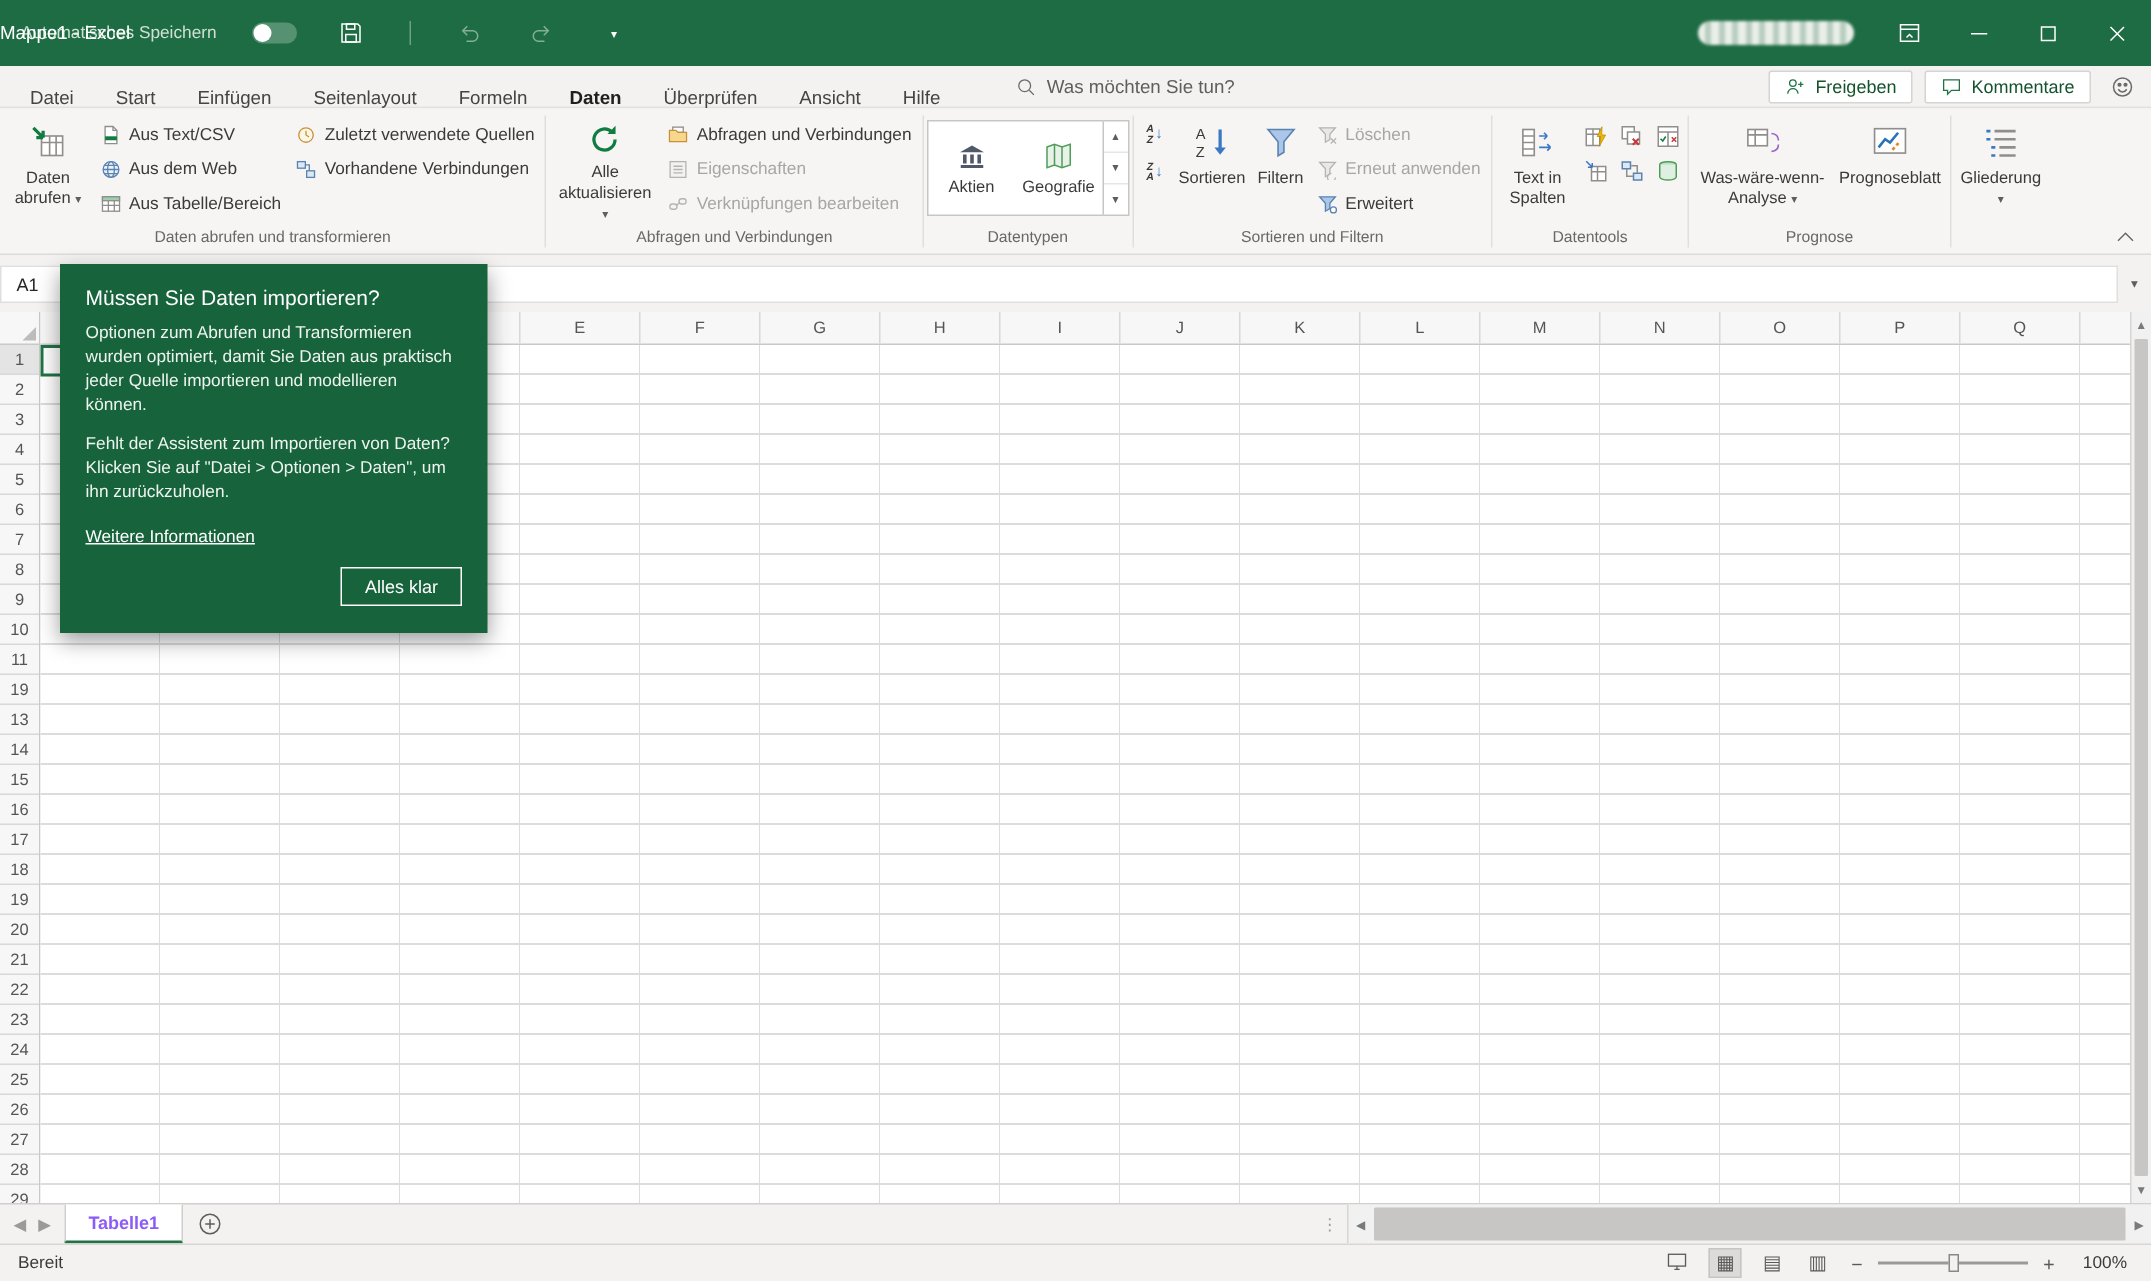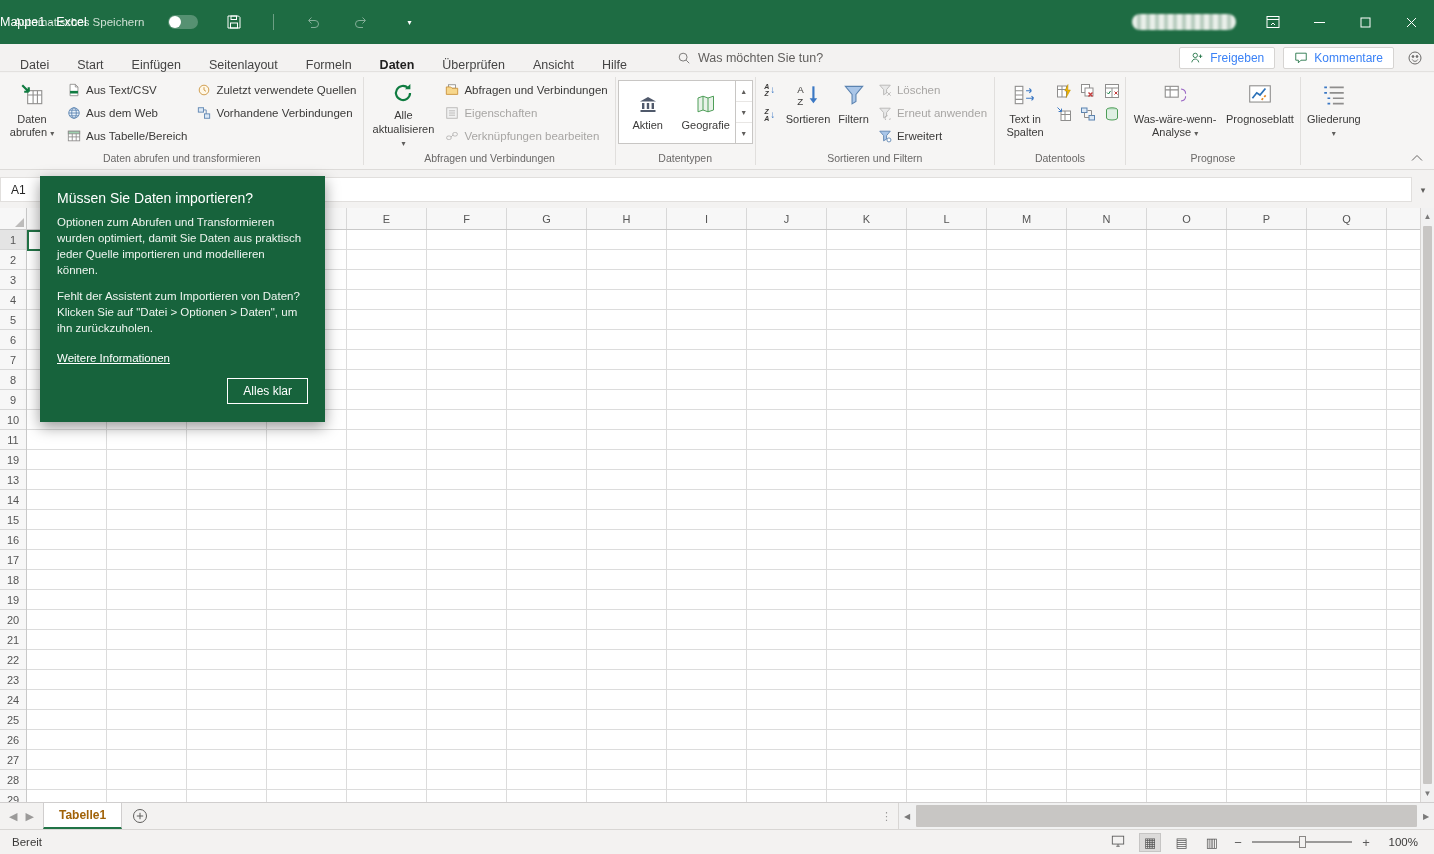--- a/index.html
+++ b/index.html
@@ -23,21 +23,21 @@
   .win-btn { width:46px; height:44px; display:flex; align-items:center; justify-content:center; cursor:pointer; font-size:13px; }
 
   
   .tabrow { position:absolute; top:44px; left:0; right:0; height:28px; background:#f3f2f1; display:flex; align-items:stretch; border-bottom:1px solid #e3e1df; }
   #ribbon-tabs { display:flex; align-items:stretch; padding-left:6px; }
   .rtab { display:flex; align-items:center; padding:0 13px; font-size:12.5px; color:#444; cursor:pointer;margin-top:16px; }
   .rtab span { padding:5px 1px 4px; border-bottom:3px solid transparent; }
   .rtab.active span { border-bottom:3px solid #217346; color:#1f1f1f; font-weight:bold; }
   .tellme { display:flex; align-items:center; gap:7px; margin-left:36px; color:#605e5c; font-size:12.5px; cursor:text; }
   .tab-actions { margin-left:auto; display:flex; align-items:center; gap:8px; padding-right:6px; }
-  .pill-btn { display:flex; align-items:center; gap:6px; height:22px; padding:0 10px; background:#fff; border:1px solid #d6d4d2; border-radius:2px; font-size:12px; color:#3b82f6; cursor:pointer; }
+  .pill-btn { display:flex; align-items:center; gap:6px; height:22px; padding:0 10px; background:#fff; border:1px solid #d6d4d2; border-radius:2px; font-size:12px; color:#14532d; cursor:pointer; }
   .smiley { width:26px; display:flex; justify-content:center; cursor:pointer; }
 
   
   .ribbon { position:absolute; top:73px; left:0; right:0; height:97px; background:#f6f5f4; display:flex; align-items:stretch; border-bottom:1px solid #dddbd9; overflow:hidden; padding-right:26px; }
   .rgroup { flex:0 0 auto; display:flex; flex-direction:column; padding:2px 2px 0; }
   .rg-content { flex:1; display:flex; align-items:flex-start; }
   .rg-title { height:17px; font-size:10.5px; color:#6a6867; text-align:center; white-space:nowrap; padding:0 8px; }
   .rg-div { flex:0 0 1px; background:#e1dfdd; margin:4px 0; }
   .bigbtn { display:flex; flex-direction:column; align-items:center; padding:5px 4px 2px; cursor:pointer; height:76px; }
   .bigbtn .ic { height:30px; display:flex; align-items:center; justify-content:center; }
@@ -96,21 +96,21 @@
   .teaser h3 { font-size:14px; font-weight:normal; margin-bottom:9px; }
   .teaser p { font-size:11.5px; line-height:1.38; color:#eef4ef; margin-bottom:11px; }
   .teaser a { font-size:11.5px; color:#fff; text-decoration:underline; cursor:pointer; }
   .teaser .btnrow { display:flex; justify-content:flex-end; margin-top:12px; }
   .teaser button { background:transparent; border:1px solid #fff; color:#fff; font-size:12px; padding:5px 15px; cursor:pointer; }
 
   
   .sheetrow { position:absolute; top:802px; left:0; right:0; height:27px; background:#f3f2f1; border-top:1px solid #d0cece; display:flex; align-items:stretch; }
   .sheet-nav { display:flex; align-items:center; gap:2px; padding:0 6px; color:#9b9a99; font-size:11px; }
   .sheet-nav span { cursor:pointer; padding:0 3px; }
-  .sheettab { display:flex; align-items:center; padding:0 15px; background:#fff; border-left:1px solid #d0cece; border-right:1px solid #d0cece; border-bottom:2px solid #217346; font-size:12px; font-weight:bold; color:#a16207; cursor:pointer; }
+  .sheettab { display:flex; align-items:center; padding:0 15px; background:#fff; border-left:1px solid #d0cece; border-right:1px solid #d0cece; border-bottom:2px solid #217346; font-size:12px; font-weight:bold; color:#8b5cf6; cursor:pointer; }
   .addsheet { display:flex; align-items:center; padding:0 10px; color:#5f5e5c; font-size:15px; cursor:pointer; }
   .tab-splitter { margin-left:auto; display:flex; align-items:center; color:#9b9a99; font-size:11px; padding:0 6px; cursor:col-resize; }
   .hscroll { display:flex; align-items:center; width:536px; background:#f1f1f1; border-left:1px solid #d8d6d4; }
   .hscroll .arr { width:16px; display:flex; align-items:center; justify-content:center; font-size:8px; color:#7a7a7a; cursor:pointer; }
   .hscroll .track { flex:1; height:100%; position:relative; }
   .hscroll .thumb { position:absolute; top:2px; bottom:2px; left:1px; right:1px; background:#c8c6c4; border-radius:1px; cursor:grab; }
 
   
   .statusbar { position:absolute; top:829px; left:0; right:0; height:25px; background:#f3f2f1; border-top:1px solid #d8d6d4; display:flex; align-items:center; font-size:11.5px; color:#3b3a39; }
   .status-left { padding-left:12px; }

